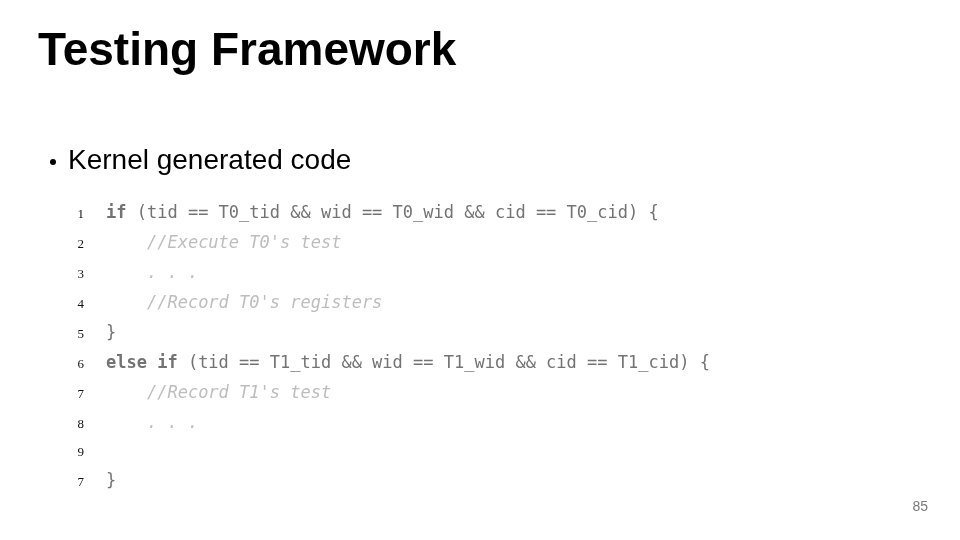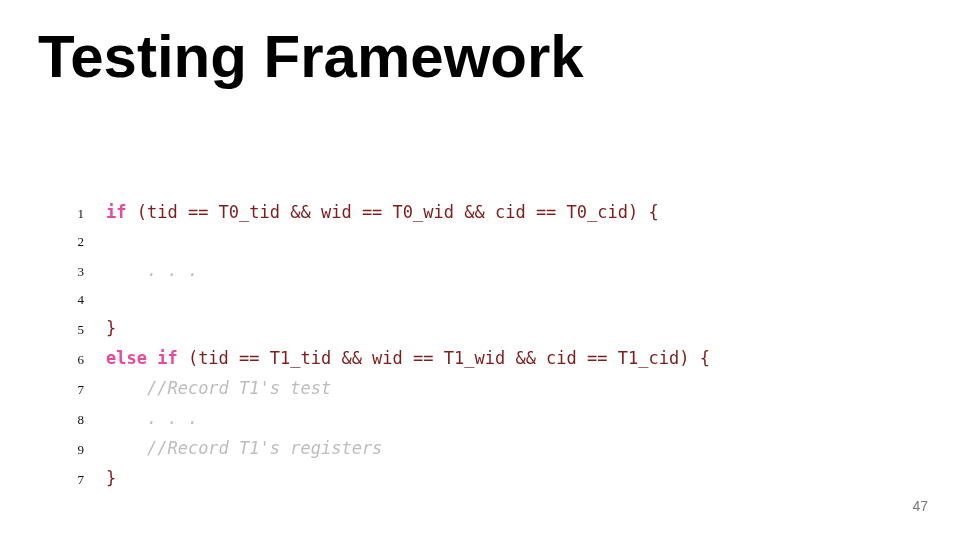--- a/index.html
+++ b/index.html
@@ -15,21 +15,21 @@
   .slide {
     position: relative;
     width: 960px;
     height: 540px;
     box-sizing: border-box;
   }
   .title {
     position: absolute;
     left: 38px;
     top: 22px;
-    font-size: 60px;
+    font-size: 46px;
     font-weight: 700;
     letter-spacing: 0px;
   }
   .bullet-row {
     position: absolute;
     left: 50px;
     top: 144px;
     display: flex;
     align-items: center;
     font-size: 28px;
@@ -58,48 +58,52 @@
   }
   .lineno {
     display: inline-block;
     width: 36px;
     text-align: right;
     font-family: Georgia, "Times New Roman", serif;
     font-size: 13px;
     color: #111;
     margin-right: 22px;
   }
-  .kw     { color: #ec4899; font-weight: 700; }   
-  .plain  { color: #7f1d1d; }
+  .kw     { color: #737373; font-weight: 700; }   
+  .plain  { color: #737373; }
   .cmt    { color: #bdbdbd; font-style: italic; } 
   .page-num {
     position: absolute;
     right: 32px;
     bottom: 26px;
     font-size: 14px;
     color: #7a7a7a;
   }
 </style>
 </head>
 <body>
 
 <div class="slide">
 
   <div class="title">Testing Framework</div>
 
+  <div class="bullet-row">
+    <span class="bullet-dot"></span>
+    <span>Kernel generated code</span>
+  </div>
 
   <div class="code-block">
 
   <div class="code-line"><span class="lineno">1</span><span><span></span><span class="kw">if</span><span class="plain"> (tid == T0_tid &amp;&amp; wid == T0_wid &amp;&amp; cid == T0_cid) {</span></span></div>
-      <div class="code-line"><span class="lineno">2</span></div>
+      <div class="code-line"><span class="lineno">2</span><span><span>    </span><span class="cmt">//Execute T0's test</span></span></div>
       <div class="code-line"><span class="lineno">3</span><span><span>    </span><span class="cmt">. . .</span></span></div>
-      <div class="code-line"><span class="lineno">4</span></div>
+      <div class="code-line"><span class="lineno">4</span><span><span>    </span><span class="cmt">//Record T0's registers</span></span></div>
       <div class="code-line"><span class="lineno">5</span><span><span></span><span class="plain">}</span></span></div>
       <div class="code-line"><span class="lineno">6</span><span><span></span><span class="kw">else if</span><span class="plain"> (tid == T1_tid &amp;&amp; wid == T1_wid &amp;&amp; cid == T1_cid) {</span></span></div>
       <div class="code-line"><span class="lineno">7</span><span><span>    </span><span class="cmt">//Record T1's test</span></span></div>
       <div class="code-line"><span class="lineno">8</span><span><span>    </span><span class="cmt">. . .</span></span></div>
-      <div class="code-line"><span class="lineno">9</span><span><span>    </span><span class="cmt">//Record T1's registers</span></span></div>
+      <div class="code-line"><span class="lineno">9</span></div>
       <div class="code-line"><span class="lineno">7</span><span><span></span><span class="plain">}</span></span></div>
     </div>
 
-  <div class="page-num">47</div>
+  <div class="page-num">85</div>
 
 </div>
 
 </body></html>

